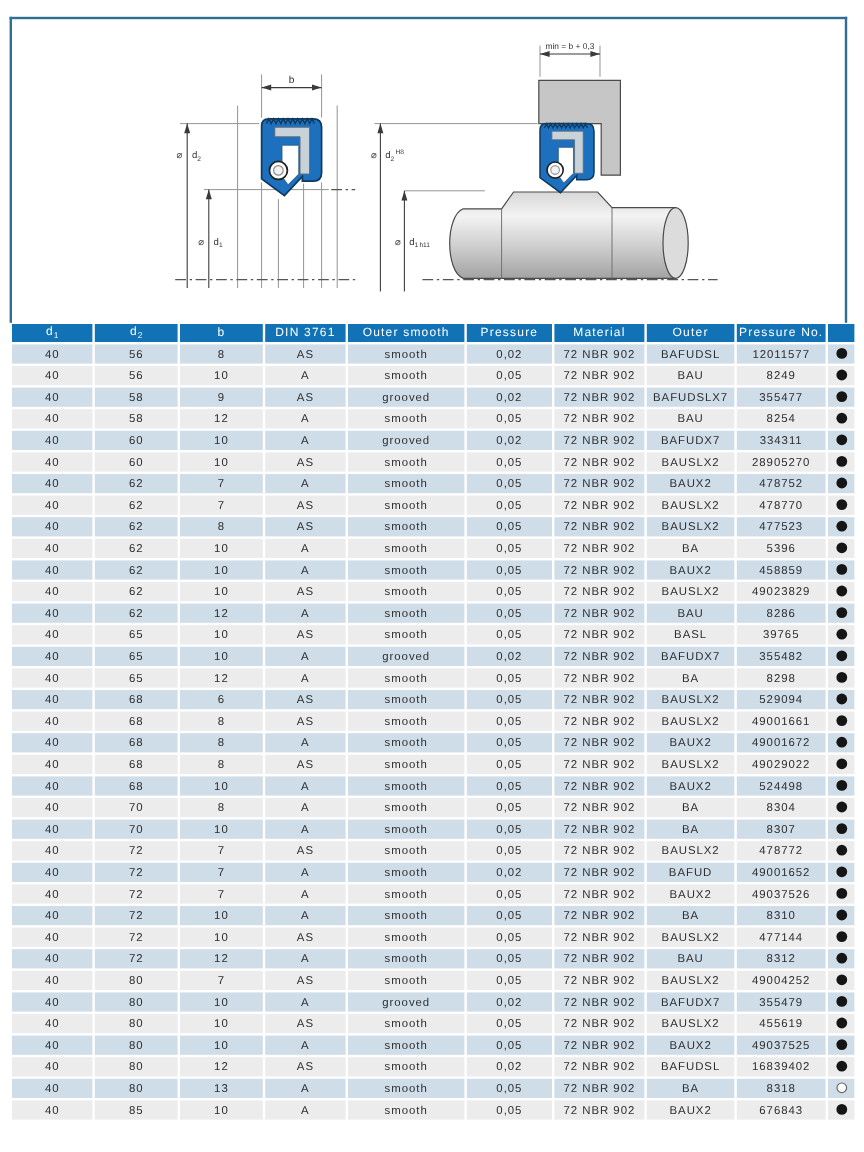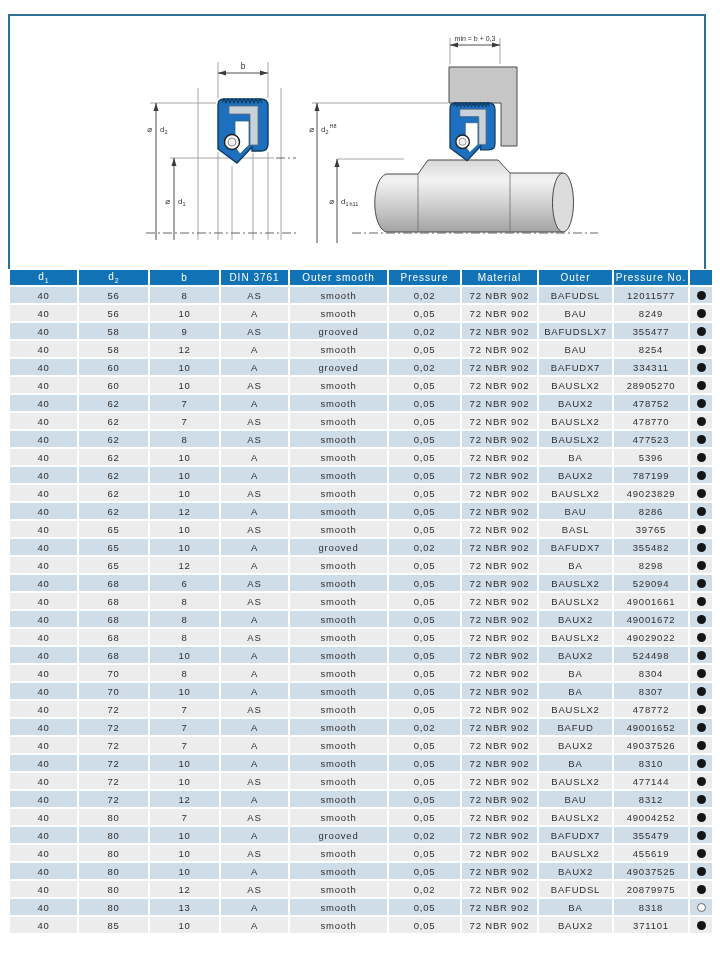--- a/index.html
+++ b/index.html
@@ -307,21 +307,21 @@
           </tr>
           <tr class="alt-blue">
             <td>40</td>
             <td>62</td>
             <td>10</td>
             <td>A</td>
             <td>smooth</td>
             <td>0,05</td>
             <td>72 NBR 902</td>
             <td>BAUX2</td>
-            <td>787199</td>
+            <td>458859</td>
             <td><span class="dot"></span></td>
           </tr>
           <tr class="alt-gray">
             <td>40</td>
             <td>62</td>
             <td>10</td>
             <td>AS</td>
             <td>smooth</td>
             <td>0,05</td>
             <td>72 NBR 902</td>
@@ -583,21 +583,21 @@
           </tr>
           <tr class="alt-gray">
             <td>40</td>
             <td>80</td>
             <td>12</td>
             <td>AS</td>
             <td>smooth</td>
             <td>0,02</td>
             <td>72 NBR 902</td>
             <td>BAFUDSL</td>
-            <td>20879975</td>
+            <td>16839402</td>
             <td><span class="dot"></span></td>
           </tr>
           <tr class="alt-blue">
             <td>40</td>
             <td>80</td>
             <td>13</td>
             <td>A</td>
             <td>smooth</td>
             <td>0,05</td>
             <td>72 NBR 902</td>
@@ -607,20 +607,20 @@
           </tr>
           <tr class="alt-gray">
             <td>40</td>
             <td>85</td>
             <td>10</td>
             <td>A</td>
             <td>smooth</td>
             <td>0,05</td>
             <td>72 NBR 902</td>
             <td>BAUX2</td>
-            <td>371101</td>
+            <td>676843</td>
             <td><span class="dot"></span></td>
           </tr>
         </tbody>
     </table>
   </div>
 
 </div>
 
 </body></html>

